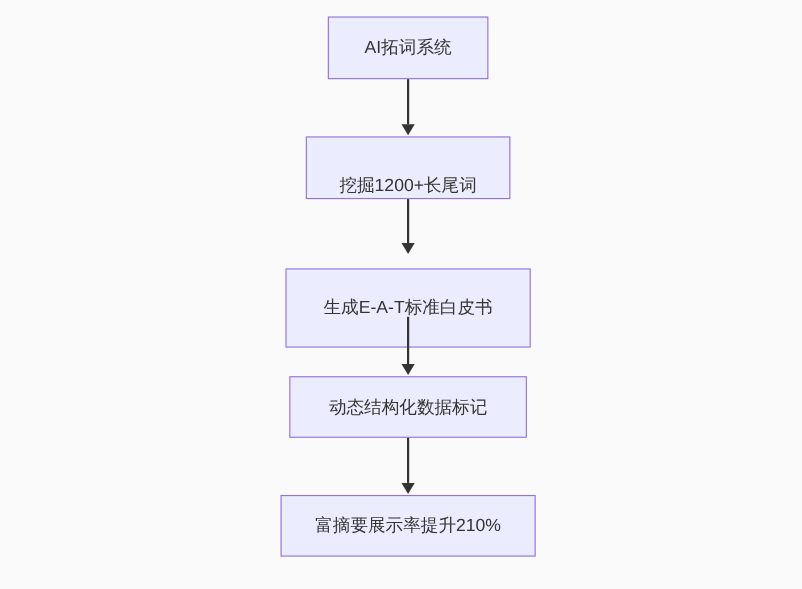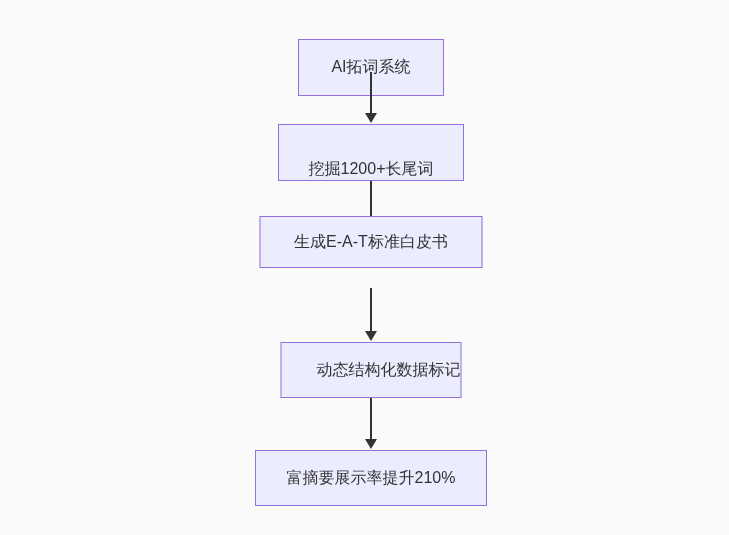--- a/index.html
+++ b/index.html
@@ -23,24 +23,24 @@
     background: #ECECFF;
     border: 1px solid #9370DB;
     color: #333333;
     font-size: 16px;
     display: flex;
     align-items: center;
     justify-content: center;
     text-align: center;
     white-space: nowrap;
   }
-  .node-1 { top: 15px;  width: 146px; height: 57px; margin-top: 24px; }
+  .node-1 { top: 15px;  width: 146px; height: 57px; }
   .node-2 { top: 124px; width: 186px; height: 57px; align-items: flex-end; }
-  .node-3 { top: 216px; width: 223px; height: 52px; }
-  .node-4 { top: 342px; width: 181px; height: 56px; justify-content: flex-end; }
+  .node-3 { top: 244px; width: 223px; height: 72px; }
+  .node-4 { top: 342px; width: 216px; height: 56px; }
   .node-5 { top: 450px; width: 232px; height: 56px; justify-content: center; }
 
   .arrow {
     position: absolute;
     left: 371px;
     transform: translateX(-50%);
     display: flex;
     flex-direction: column;
     align-items: center;
   }

